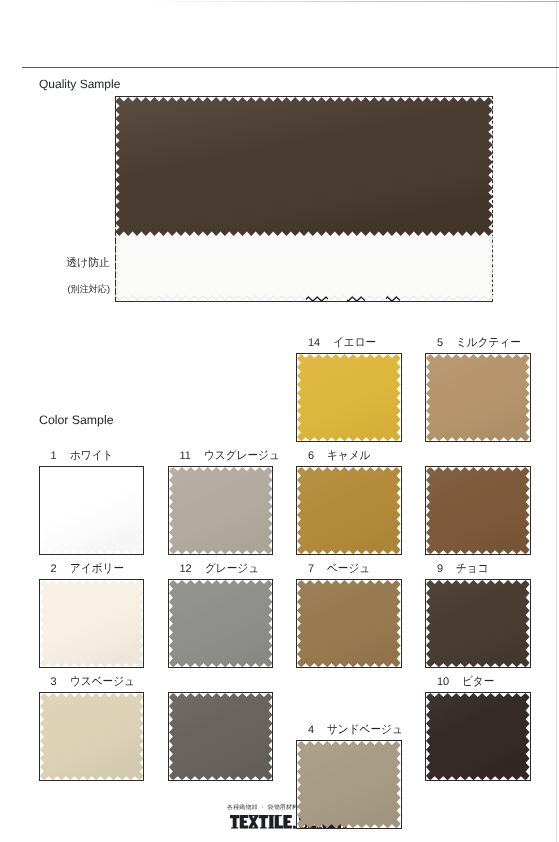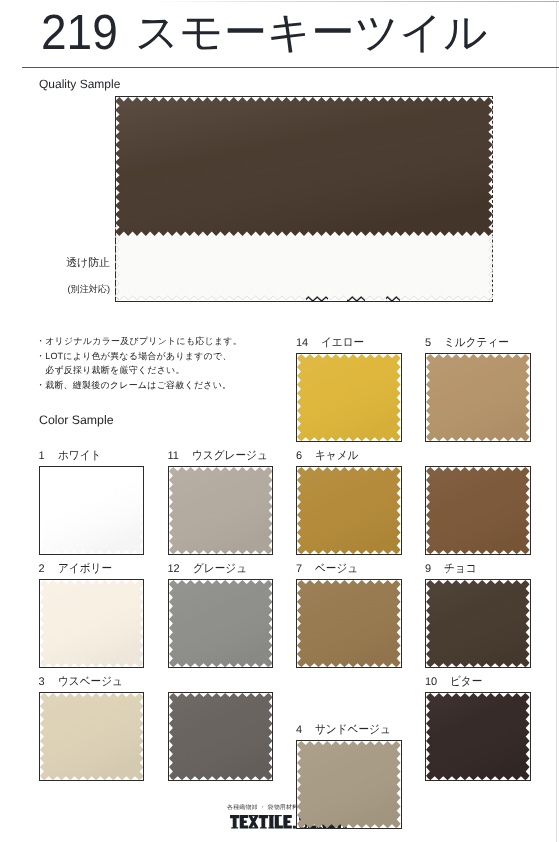--- a/index.html
+++ b/index.html
@@ -18,36 +18,35 @@
   .qfab{position:absolute;left:-0.5px;top:-0.5px;line-height:0;}
   .qlin{position:absolute;left:-0.5px;top:127px;line-height:0;}
   .qdark{position:absolute;left:-0.5px;top:127px;line-height:0;width:378px;height:78px;}
   .qdark .iseg{position:absolute;top:0;height:78px;overflow:hidden;}
   .qdark .iin{position:absolute;top:0;}
   .linlabel{position:absolute;left:40px;top:256px;font-size:10.9px;line-height:15.5px;text-align:right;width:70px;color:#1f1f1f;}
   .linlabel .l2{font-size:9.1px;margin-top:10px;}
   .colorsample{position:absolute;left:39px;top:413px;font-size:12.3px;}
   .notes{position:absolute;left:36px;top:334px;font-size:9px;line-height:14.7px;color:#1a1a1a;letter-spacing:0.2px;}
   .sw{position:absolute;}
-  .sw .lab{position:absolute;left:0;top:-18px;font-size:11px;white-space:nowrap;color:#262626;}
+  .sw .lab{position:absolute;left:12px;top:-18px;font-size:11px;white-space:nowrap;color:#262626;}
   .sw .lab .n{display:inline-block;}
   .sw .lab .nm{display:inline-block;font-size:11.8px;transform:scaleX(0.90);transform-origin:left bottom;}
   .sw .box{position:absolute;left:0;top:0;width:105.5px;height:89.2px;border:1.1px solid #2b2b2b;box-sizing:border-box;overflow:hidden;}
   .footer{position:absolute;left:0;top:803px;width:559px;text-align:center;}
   .flogo{position:relative;height:14px;padding-left:18px;}
   .flogo-svg{display:inline-block;vertical-align:top;}
   .fsub{font-size:6px;letter-spacing:0.15px;color:#444;margin-bottom:3px;padding-left:13px;}
 </style>
 </head>
 <body>
 
 <div class="page">
   <div class="scan-edge-top"></div>
   <div class="scan-edge-right"></div>
-  <div class="title"><span class="t-code">219</span><span class="t-name">スモーキーツイル</span></div>
   <div class="title-rule"></div>
   <div class="qlabel">Quality Sample</div>
   <div class="qbox">
     <div class="qdark">
         <div class="iseg" style="left:191px;width:22px">
           <div class="iin" style="left:-191px"><svg class="fab" width="378" height="78" viewBox="0 0 378 78">
               <polygon points="0.00,4.00 4.40,0.00 8.79,4.00 13.19,0.00 17.58,4.00 21.98,0.00 26.37,4.00 30.77,0.00 35.16,4.00 39.56,0.00 43.95,4.00 48.35,0.00 52.74,4.00 57.14,0.00 61.53,4.00 65.93,0.00 70.33,4.00 74.72,0.00 79.12,4.00 83.51,0.00 87.91,4.00 92.30,0.00 96.70,4.00 101.09,0.00 105.49,4.00 109.88,0.00 114.28,4.00 118.67,0.00 123.07,4.00 127.47,0.00 131.86,4.00 136.26,0.00 140.65,4.00 145.05,0.00 149.44,4.00 153.84,0.00 158.23,4.00 162.63,0.00 167.02,4.00 171.42,0.00 175.81,4.00 180.21,0.00 184.60,4.00 189.00,0.00 193.40,4.00 197.79,0.00 202.19,4.00 206.58,0.00 210.98,4.00 215.37,0.00 219.77,4.00 224.16,0.00 228.56,4.00 232.95,0.00 237.35,4.00 241.74,0.00 246.14,4.00 250.53,0.00 254.93,4.00 259.33,0.00 263.72,4.00 268.12,0.00 272.51,4.00 276.91,0.00 281.30,4.00 285.70,0.00 290.09,4.00 294.49,0.00 298.88,4.00 303.28,0.00 307.67,4.00 312.07,0.00 316.47,4.00 320.86,0.00 325.26,4.00 329.65,0.00 334.05,4.00 338.44,0.00 342.84,4.00 347.23,0.00 351.63,4.00 356.02,0.00 360.42,4.00 364.81,0.00 369.21,4.00 373.60,0.00 378.00,4.00 374.00,0.00 378.00,4.33 374.00,8.67 378.00,13.00 374.00,17.33 378.00,21.67 374.00,26.00 378.00,30.33 374.00,34.67 378.00,39.00 374.00,43.33 378.00,47.67 374.00,52.00 378.00,56.33 374.00,60.67 378.00,65.00 374.00,69.33 378.00,73.67 374.00,78.00 378.00,74.00 373.60,78.00 369.21,74.00 364.81,78.00 360.42,74.00 356.02,78.00 351.63,74.00 347.23,78.00 342.84,74.00 338.44,78.00 334.05,74.00 329.65,78.00 325.26,74.00 320.86,78.00 316.47,74.00 312.07,78.00 307.67,74.00 303.28,78.00 298.88,74.00 294.49,78.00 290.09,74.00 285.70,78.00 281.30,74.00 276.91,78.00 272.51,74.00 268.12,78.00 263.72,74.00 259.33,78.00 254.93,74.00 250.53,78.00 246.14,74.00 241.74,78.00 237.35,74.00 232.95,78.00 228.56,74.00 224.16,78.00 219.77,74.00 215.37,78.00 210.98,74.00 206.58,78.00 202.19,74.00 197.79,78.00 193.40,74.00 189.00,78.00 184.60,74.00 180.21,78.00 175.81,74.00 171.42,78.00 167.02,74.00 162.63,78.00 158.23,74.00 153.84,78.00 149.44,74.00 145.05,78.00 140.65,74.00 136.26,78.00 131.86,74.00 127.47,78.00 123.07,74.00 118.67,78.00 114.28,74.00 109.88,78.00 105.49,74.00 101.09,78.00 96.70,74.00 92.30,78.00 87.91,74.00 83.51,78.00 79.12,74.00 74.72,78.00 70.33,74.00 65.93,78.00 61.53,74.00 57.14,78.00 52.74,74.00 48.35,78.00 43.95,74.00 39.56,78.00 35.16,74.00 30.77,78.00 26.37,74.00 21.98,78.00 17.58,74.00 13.19,78.00 8.79,74.00 4.40,78.00 0.00,74.00 4.00,78.00 0.00,73.67 4.00,69.33 0.00,65.00 4.00,60.67 0.00,56.33 4.00,52.00 0.00,47.67 4.00,43.33 0.00,39.00 4.00,34.67 0.00,30.33 4.00,26.00 0.00,21.67 4.00,17.33 0.00,13.00 4.00,8.67 0.00,4.33 4.00,0.00" fill="#1b1b1f"></polygon>
             </svg></div>
         </div>
         <div class="iseg" style="left:232px;width:18px">
@@ -74,26 +73,20 @@
           </defs>
           <polygon points="0.00,4.60 4.40,0.00 8.79,4.60 13.19,0.00 17.58,4.60 21.98,0.00 26.37,4.60 30.77,0.00 35.16,4.60 39.56,0.00 43.95,4.60 48.35,0.00 52.74,4.60 57.14,0.00 61.53,4.60 65.93,0.00 70.33,4.60 74.72,0.00 79.12,4.60 83.51,0.00 87.91,4.60 92.30,0.00 96.70,4.60 101.09,0.00 105.49,4.60 109.88,0.00 114.28,4.60 118.67,0.00 123.07,4.60 127.47,0.00 131.86,4.60 136.26,0.00 140.65,4.60 145.05,0.00 149.44,4.60 153.84,0.00 158.23,4.60 162.63,0.00 167.02,4.60 171.42,0.00 175.81,4.60 180.21,0.00 184.60,4.60 189.00,0.00 193.40,4.60 197.79,0.00 202.19,4.60 206.58,0.00 210.98,4.60 215.37,0.00 219.77,4.60 224.16,0.00 228.56,4.60 232.95,0.00 237.35,4.60 241.74,0.00 246.14,4.60 250.53,0.00 254.93,4.60 259.33,0.00 263.72,4.60 268.12,0.00 272.51,4.60 276.91,0.00 281.30,4.60 285.70,0.00 290.09,4.60 294.49,0.00 298.88,4.60 303.28,0.00 307.67,4.60 312.07,0.00 316.47,4.60 320.86,0.00 325.26,4.60 329.65,0.00 334.05,4.60 338.44,0.00 342.84,4.60 347.23,0.00 351.63,4.60 356.02,0.00 360.42,4.60 364.81,0.00 369.21,4.60 373.60,0.00 378.00,4.60 373.40,0.00 378.00,4.34 373.40,8.69 378.00,13.03 373.40,17.38 378.00,21.72 373.40,26.06 378.00,30.41 373.40,34.75 378.00,39.09 373.40,43.44 378.00,47.78 373.40,52.13 378.00,56.47 373.40,60.81 378.00,65.16 373.40,69.50 378.00,73.84 373.40,78.19 378.00,82.53 373.40,86.88 378.00,91.22 373.40,95.56 378.00,99.91 373.40,104.25 378.00,108.59 373.40,112.94 378.00,117.28 373.40,121.63 378.00,125.97 373.40,130.31 378.00,134.66 373.40,139.00 378.00,134.40 373.60,139.00 369.21,134.40 364.81,139.00 360.42,134.40 356.02,139.00 351.63,134.40 347.23,139.00 342.84,134.40 338.44,139.00 334.05,134.40 329.65,139.00 325.26,134.40 320.86,139.00 316.47,134.40 312.07,139.00 307.67,134.40 303.28,139.00 298.88,134.40 294.49,139.00 290.09,134.40 285.70,139.00 281.30,134.40 276.91,139.00 272.51,134.40 268.12,139.00 263.72,134.40 259.33,139.00 254.93,134.40 250.53,139.00 246.14,134.40 241.74,139.00 237.35,134.40 232.95,139.00 228.56,134.40 224.16,139.00 219.77,134.40 215.37,139.00 210.98,134.40 206.58,139.00 202.19,134.40 197.79,139.00 193.40,134.40 189.00,139.00 184.60,134.40 180.21,139.00 175.81,134.40 171.42,139.00 167.02,134.40 162.63,139.00 158.23,134.40 153.84,139.00 149.44,134.40 145.05,139.00 140.65,134.40 136.26,139.00 131.86,134.40 127.47,139.00 123.07,134.40 118.67,139.00 114.28,134.40 109.88,139.00 105.49,134.40 101.09,139.00 96.70,134.40 92.30,139.00 87.91,134.40 83.51,139.00 79.12,134.40 74.72,139.00 70.33,134.40 65.93,139.00 61.53,134.40 57.14,139.00 52.74,134.40 48.35,139.00 43.95,134.40 39.56,139.00 35.16,134.40 30.77,139.00 26.37,134.40 21.98,139.00 17.58,134.40 13.19,139.00 8.79,134.40 4.40,139.00 0.00,134.40 4.60,139.00 0.00,134.66 4.60,130.31 0.00,125.97 4.60,121.63 0.00,117.28 4.60,112.94 0.00,108.59 4.60,104.25 0.00,99.91 4.60,95.56 0.00,91.22 4.60,86.88 0.00,82.53 4.60,78.19 0.00,73.84 4.60,69.50 0.00,65.16 4.60,60.81 0.00,56.47 4.60,52.13 0.00,47.78 4.60,43.44 0.00,39.09 4.60,34.75 0.00,30.41 4.60,26.06 0.00,21.72 4.60,17.38 0.00,13.03 4.60,8.69 0.00,4.34 4.60,0.00" fill="#48392D"></polygon>
           <polygon points="0.00,4.60 4.40,0.00 8.79,4.60 13.19,0.00 17.58,4.60 21.98,0.00 26.37,4.60 30.77,0.00 35.16,4.60 39.56,0.00 43.95,4.60 48.35,0.00 52.74,4.60 57.14,0.00 61.53,4.60 65.93,0.00 70.33,4.60 74.72,0.00 79.12,4.60 83.51,0.00 87.91,4.60 92.30,0.00 96.70,4.60 101.09,0.00 105.49,4.60 109.88,0.00 114.28,4.60 118.67,0.00 123.07,4.60 127.47,0.00 131.86,4.60 136.26,0.00 140.65,4.60 145.05,0.00 149.44,4.60 153.84,0.00 158.23,4.60 162.63,0.00 167.02,4.60 171.42,0.00 175.81,4.60 180.21,0.00 184.60,4.60 189.00,0.00 193.40,4.60 197.79,0.00 202.19,4.60 206.58,0.00 210.98,4.60 215.37,0.00 219.77,4.60 224.16,0.00 228.56,4.60 232.95,0.00 237.35,4.60 241.74,0.00 246.14,4.60 250.53,0.00 254.93,4.60 259.33,0.00 263.72,4.60 268.12,0.00 272.51,4.60 276.91,0.00 281.30,4.60 285.70,0.00 290.09,4.60 294.49,0.00 298.88,4.60 303.28,0.00 307.67,4.60 312.07,0.00 316.47,4.60 320.86,0.00 325.26,4.60 329.65,0.00 334.05,4.60 338.44,0.00 342.84,4.60 347.23,0.00 351.63,4.60 356.02,0.00 360.42,4.60 364.81,0.00 369.21,4.60 373.60,0.00 378.00,4.60 373.40,0.00 378.00,4.34 373.40,8.69 378.00,13.03 373.40,17.38 378.00,21.72 373.40,26.06 378.00,30.41 373.40,34.75 378.00,39.09 373.40,43.44 378.00,47.78 373.40,52.13 378.00,56.47 373.40,60.81 378.00,65.16 373.40,69.50 378.00,73.84 373.40,78.19 378.00,82.53 373.40,86.88 378.00,91.22 373.40,95.56 378.00,99.91 373.40,104.25 378.00,108.59 373.40,112.94 378.00,117.28 373.40,121.63 378.00,125.97 373.40,130.31 378.00,134.66 373.40,139.00 378.00,134.40 373.60,139.00 369.21,134.40 364.81,139.00 360.42,134.40 356.02,139.00 351.63,134.40 347.23,139.00 342.84,134.40 338.44,139.00 334.05,134.40 329.65,139.00 325.26,134.40 320.86,139.00 316.47,134.40 312.07,139.00 307.67,134.40 303.28,139.00 298.88,134.40 294.49,139.00 290.09,134.40 285.70,139.00 281.30,134.40 276.91,139.00 272.51,134.40 268.12,139.00 263.72,134.40 259.33,139.00 254.93,134.40 250.53,139.00 246.14,134.40 241.74,139.00 237.35,134.40 232.95,139.00 228.56,134.40 224.16,139.00 219.77,134.40 215.37,139.00 210.98,134.40 206.58,139.00 202.19,134.40 197.79,139.00 193.40,134.40 189.00,139.00 184.60,134.40 180.21,139.00 175.81,134.40 171.42,139.00 167.02,134.40 162.63,139.00 158.23,134.40 153.84,139.00 149.44,134.40 145.05,139.00 140.65,134.40 136.26,139.00 131.86,134.40 127.47,139.00 123.07,134.40 118.67,139.00 114.28,134.40 109.88,139.00 105.49,134.40 101.09,139.00 96.70,134.40 92.30,139.00 87.91,134.40 83.51,139.00 79.12,134.40 74.72,139.00 70.33,134.40 65.93,139.00 61.53,134.40 57.14,139.00 52.74,134.40 48.35,139.00 43.95,134.40 39.56,139.00 35.16,134.40 30.77,139.00 26.37,134.40 21.98,139.00 17.58,134.40 13.19,139.00 8.79,134.40 4.40,139.00 0.00,134.40 4.60,139.00 0.00,134.66 4.60,130.31 0.00,125.97 4.60,121.63 0.00,117.28 4.60,112.94 0.00,108.59 4.60,104.25 0.00,99.91 4.60,95.56 0.00,91.22 4.60,86.88 0.00,82.53 4.60,78.19 0.00,73.84 4.60,69.50 0.00,65.16 4.60,60.81 0.00,56.47 4.60,52.13 0.00,47.78 4.60,43.44 0.00,39.09 4.60,34.75 0.00,30.41 4.60,26.06 0.00,21.72 4.60,17.38 0.00,13.03 4.60,8.69 0.00,4.34 4.60,0.00" fill="url(#pg14)"></polygon>
         </svg></div>
   </div>
   <div class="linlabel">
     <div class="l1">透け防止</div>
     <div class="l2">(別注対応)</div>
   </div>
   <div class="colorsample">Color Sample</div>
-  <div class="notes">
-      <div>・オリジナルカラー及びプリントにも応じます。</div>
-      <div>・LOTにより色が異なる場合がありますので、</div>
-      <div>　必ず反採り裁断を厳守ください。</div>
-      <div>・裁断、縫製後のクレームはご容赦ください。</div>
-    </div>
   <div class="footer">
     <div class="fsub">各種織物卸 ・ 袋物用材料 ・ 各種合成皮革</div>
     <div class="flogo" role="img">
       
       <svg class="flogo-svg" viewBox="0 0 829 100" width="117" height="13.6" preserveAspectRatio="none" aria-hidden="true">
         <g fill="#1b1f26" fill-rule="nonzero">
       <path transform="translate(0.0,0)" d="M0,0 H66 V23.0 H46.5 V90.0 H57.5 V100 H8.5 V90.0 H19.5 V23.0 H0 Z"></path>
       <path transform="translate(69.0,0)" d="M0,0 H60 V22.0 H29.0 V40.5 H49.2 V59.5 H29.0 V78.0 H60 V100 H0 Z"></path>
       <path transform="translate(132.0,0)" d="M0,10.0 L25.0,10.0 L68,90.0 L43.0,90.0 Z M43.0,10.0 L68,10.0 L25.0,90.0 L0,90.0 Z M0,0 L34.0,0 L34.0,10.0 L0,10.0 Z M34.0,0 L68,0 L68,10.0 L34.0,10.0 Z M0,90.0 L34.0,90.0 L34.0,100 L0,100 Z M34.0,90.0 L68,90.0 L68,100 L34.0,100 Z"></path>
       <path transform="translate(203.0,0)" d="M0,0 H66 V23.0 H46.5 V90.0 H57.5 V100 H8.5 V90.0 H19.5 V23.0 H0 Z"></path>

